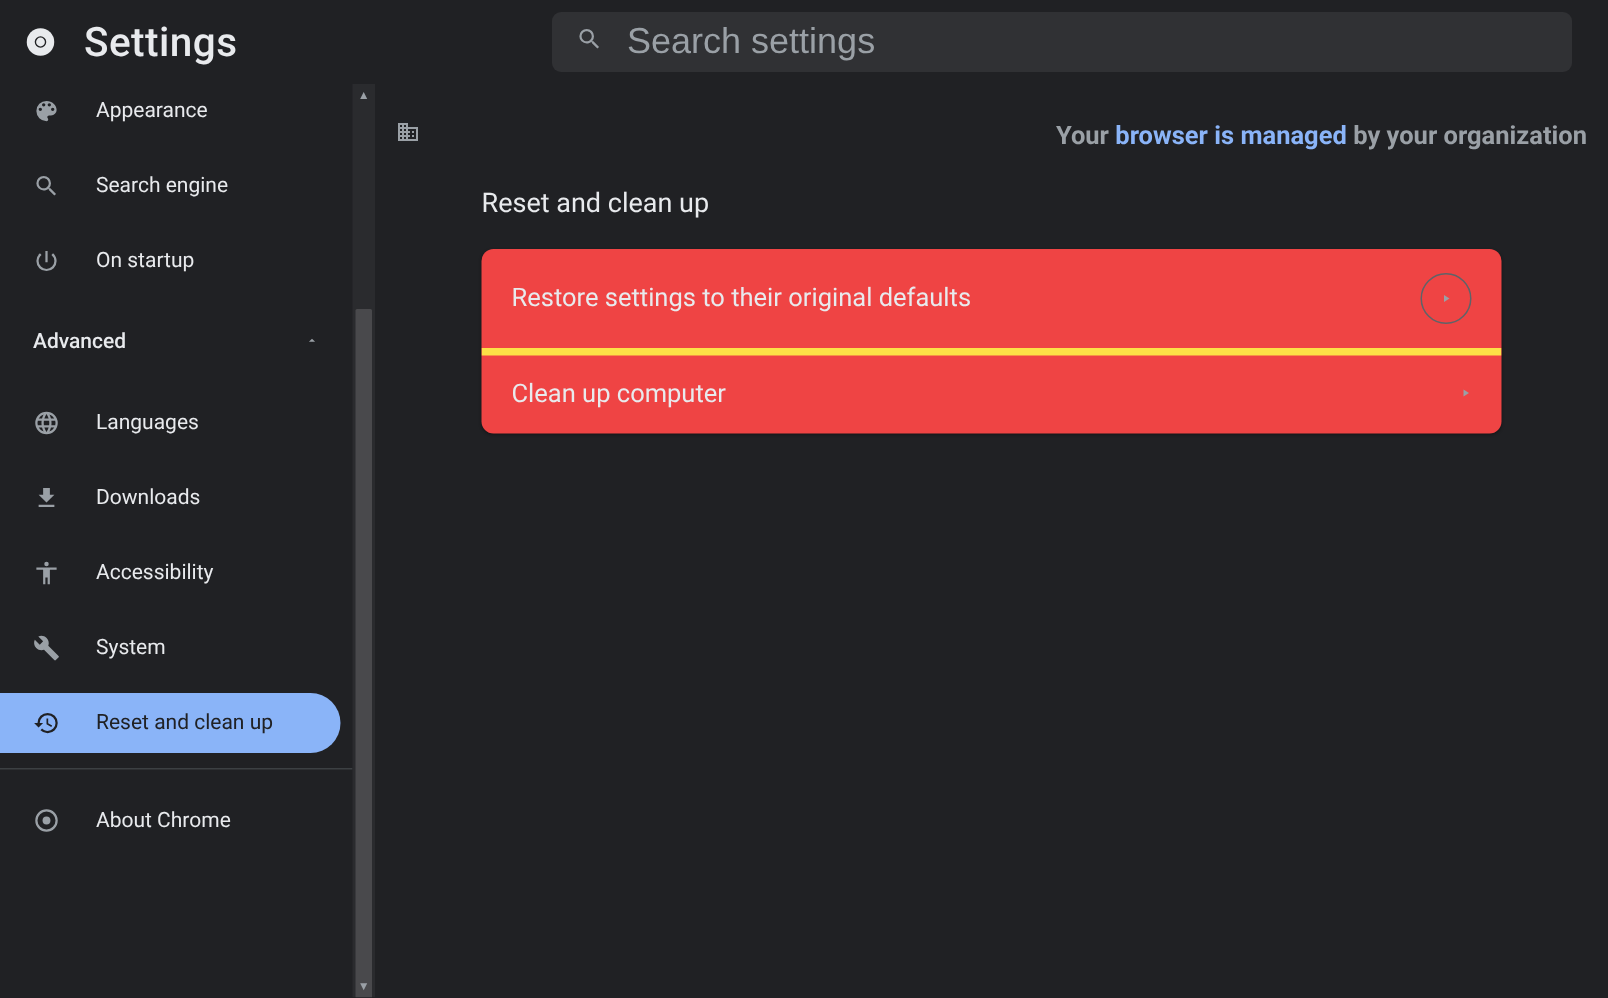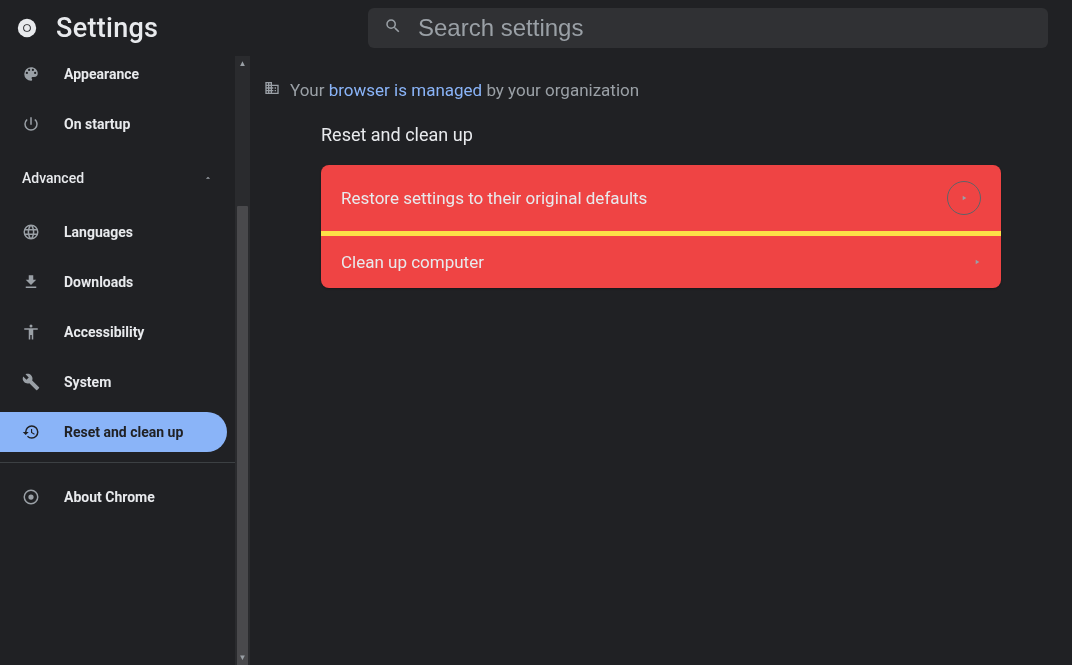--- a/index.html
+++ b/index.html
@@ -108,21 +108,21 @@
       border-radius: 1px;
     }
     .nav-item {
       display: flex;
       align-items: center;
       height: 40px;
       padding: 0 22px;
       gap: 24px;
       color: #e8eaed;
       font-size: 14px;
-      font-weight: 700;
+      font-weight: 400;
       cursor: pointer;
       margin-bottom: 10px;
     }
     .nav-item .icon {
       width: 18px;
       height: 18px;
       display: flex;
       align-items: center;
       justify-content: center;
       flex-shrink: 0;
@@ -160,25 +160,26 @@
       margin-left: auto;
     }
     .main {
       flex: 1;
       padding: 24px 14px 0 14px;
       background: #202124;
     }
     .managed-banner {
       display: flex;
       align-items: center;
-      justify-content: flex-start;
+      justify-content: space-between;
       gap: 10px;
       color: #9aa0a6;
       font-size: 17px;
       margin-bottom: 24px;
+      font-weight: bold;
     }
     .managed-banner a {
       color: #8ab4f8;
       text-decoration: none;
     }
     .section-title {
       font-size: 18px;
       font-weight: 400;
       color: #e8eaed;
       margin: 0 0 20px 0;
@@ -253,20 +254,28 @@
 
       <div class="nav-item first">
         <span class="icon">
           <svg width="18" height="18" viewBox="0 0 24 24" fill="#9aa0a6">
               <path d="M12 3a9 9 0 000 18c.83 0 1.5-.67 1.5-1.5 0-.39-.15-.74-.39-1.01-.23-.26-.38-.61-.38-.99 0-.83.67-1.5 1.5-1.5H16a5 5 0 005-5c0-4.42-4.03-8-9-8zm-5.5 9a1.5 1.5 0 110-3 1.5 1.5 0 010 3zm3-4a1.5 1.5 0 110-3 1.5 1.5 0 010 3zm5 0a1.5 1.5 0 110-3 1.5 1.5 0 010 3zm3 4a1.5 1.5 0 110-3 1.5 1.5 0 010 3z"></path>
             </svg>
         </span>
         <span>Appearance</span>
       </div>
 
+      <div class="nav-item">
+        <span class="icon">
+          <svg width="18" height="18" viewBox="0 0 24 24" fill="#9aa0a6">
+              <path d="M15.5 14h-.79l-.28-.27A6.471 6.471 0 0016 9.5 6.5 6.5 0 109.5 16c1.61 0 3.09-.59 4.23-1.57l.27.28v.79l5 4.99L20.49 19l-4.99-5zm-6 0C7.01 14 5 11.99 5 9.5S7.01 5 9.5 5 14 7.01 14 9.5 11.99 14 9.5 14z"></path>
+            </svg>
+        </span>
+        <span>Search engine</span>
+      </div>
 
 
       <div class="nav-item">
         <span class="icon">
           <svg width="18" height="18" viewBox="0 0 24 24" fill="#9aa0a6">
               <path d="M13 3h-2v10h2V3zm4.83 2.17l-1.42 1.42A6.92 6.92 0 0119 12a7 7 0 01-14 0c0-2.05.88-3.9 2.58-5.42L6.17 5.17A8.932 8.932 0 003 12a9 9 0 0018 0c0-2.74-1.23-5.18-3.17-6.83z"></path>
             </svg>
         </span>
         <span>On startup</span>
       </div>

